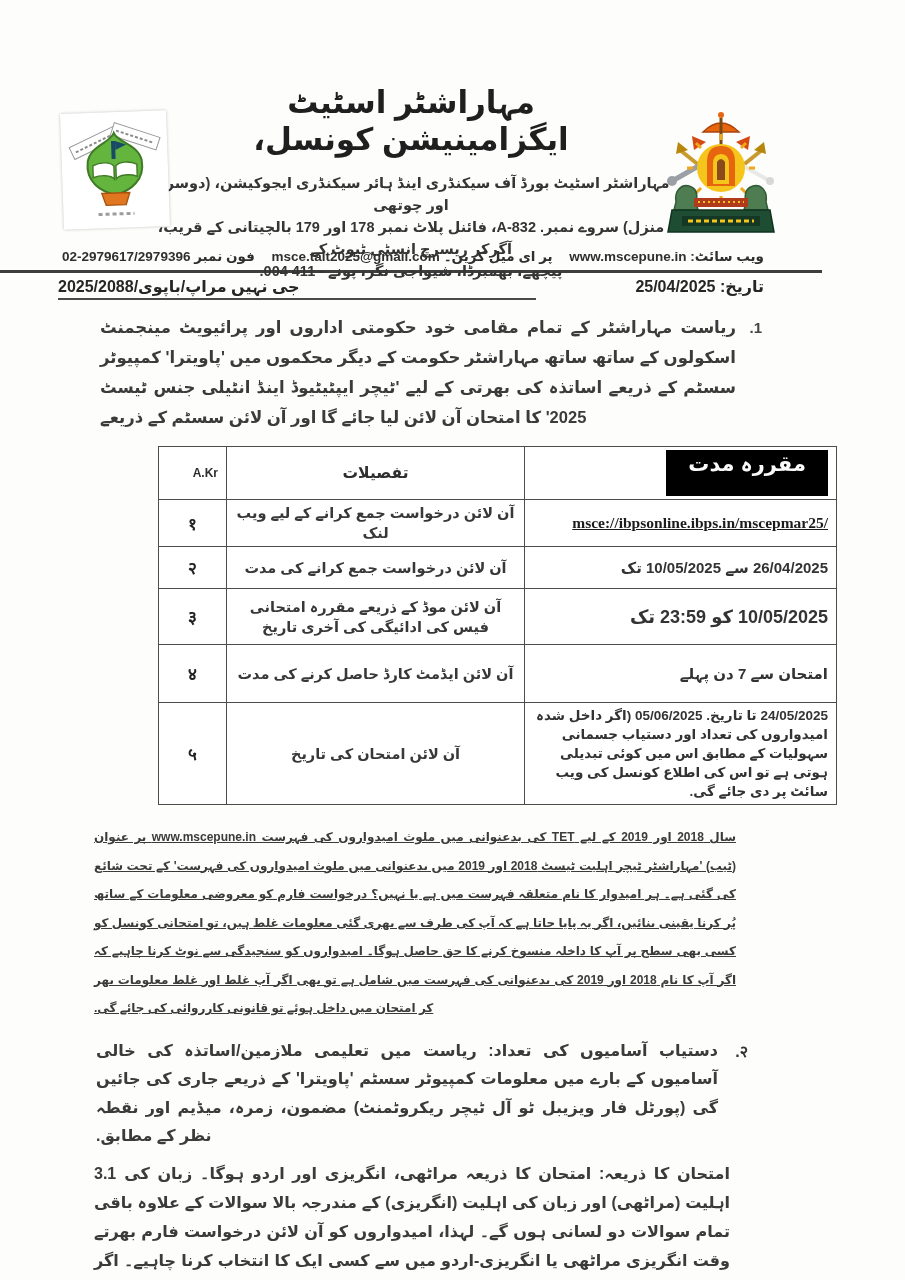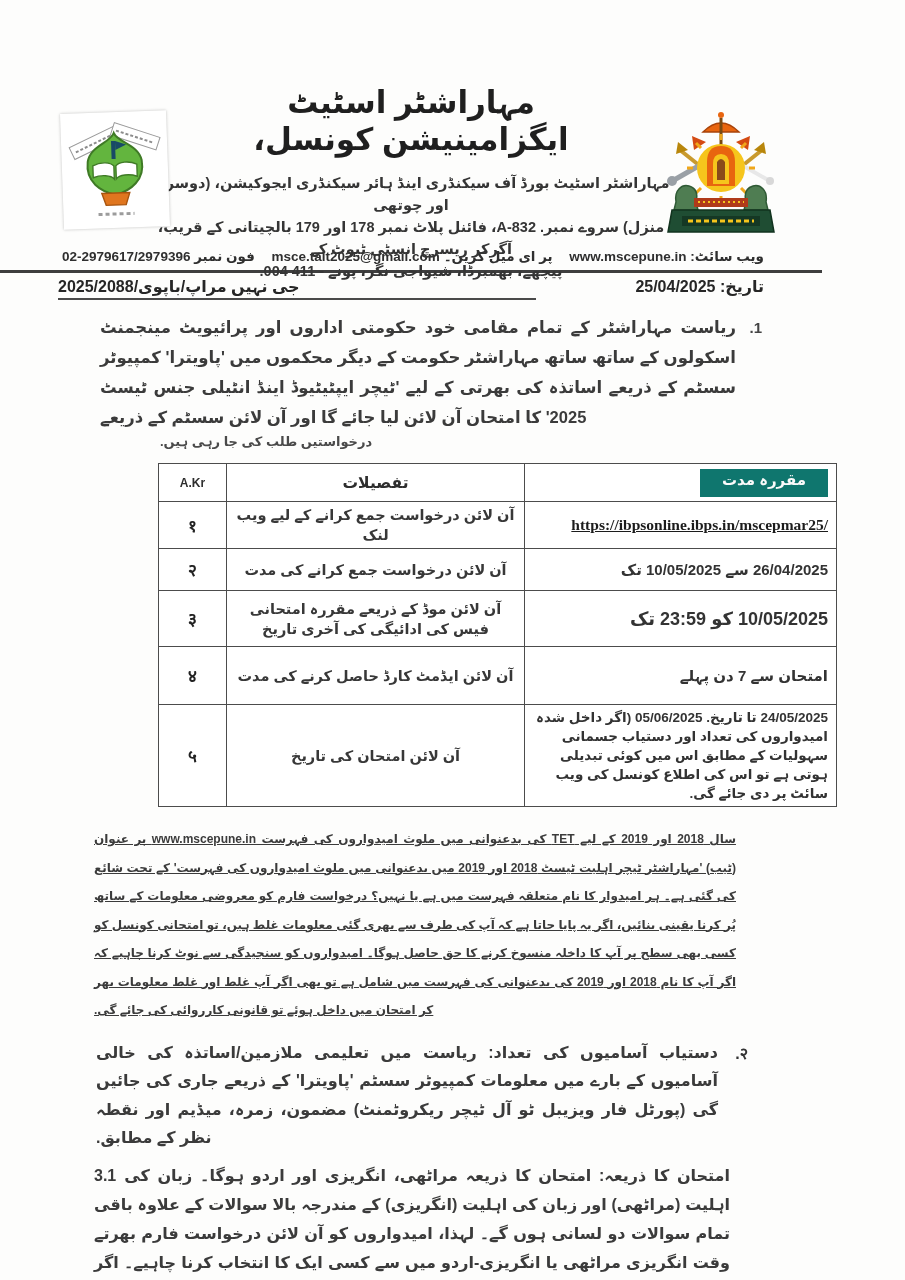--- a/index.html
+++ b/index.html
@@ -39,25 +39,25 @@
   .p1-tail{direction:rtl;text-align:left;font-size:13px;font-weight:600;color:#4a4a4a;
     margin:2px 86px 0 160px;}
 
   
   table.sched{ border-collapse:collapse; margin:14px 0 0 158px; width:678px;
     table-layout:fixed; background:#fff;}
   table.sched td,table.sched th{ border:1.6px solid #4c4c4c; vertical-align:middle;
     padding:3px 8px; box-sizing:border-box;}
   col.c1{width:68px;} col.c2{width:298px;} col.c3{width:312px;}
   th{font-weight:700;color:#2e2e2e;}
-  .th-no{font-size:12px;text-align:center;padding-right:14px;font-weight:600;}
+  .th-no{font-size:12px;text-align:right;padding-right:14px;font-weight:600;}
   .th-detail{direction:rtl;font-size:15.5px;text-align:center;}
   .th-period{direction:rtl;text-align:right;}
-  .chip{display:inline-block;background:#0f766e;color:#fafafa;font-size:15px;
-    font-weight:700;padding:2px 22px 8px 22px;}
+  .chip{display:inline-block;background:#000000;color:#fafafa;font-size:21px;
+    font-weight:700;padding:2px 22px 20px 22px;}
   td.no{text-align:center;font-size:17px;font-weight:700;color:#222;}
   td.detail{direction:rtl;text-align:center;font-size:14.5px;font-weight:700;line-height:20px;color:#383838;}
   td.val{direction:rtl;text-align:right;font-size:15px;font-weight:600;color:#333;}
   tr.hr0{height:38px;} tr.r1{height:46px;} tr.r2{height:42px;} tr.r3{height:56px;}
   tr.r4{height:58px;} tr.r5{height:100px;}
   a.weblink{font-family:"Liberation Serif","DejaVu Serif",serif;font-weight:bold;
     font-size:15.5px;color:#1c1c1c;text-decoration:underline;direction:ltr;unicode-bidi:embed;display:inline-block;}
   td.val.big b{font-size:18px;}
   td.val.small{font-size:13.5px;line-height:19px;}
 
@@ -181,40 +181,39 @@
   <div class="refrow">
     <span>تاریخ: 25/04/2025</span>
     <span>جی نہیں مراپ/باپوی/2025/2088</span>
     <span class="ref-underline"></span>
   </div>
 
   <div class="para p1">
     <span class="p1-no">1.</span>
     <span>ریاست مہاراشٹر کے تمام مقامی خود حکومتی اداروں اور پرائیویٹ مینجمنٹ اسکولوں کے ساتھ ساتھ مہاراشٹر حکومت کے دیگر محکموں میں 'پاویترا' کمپیوٹر سسٹم کے ذریعے اساتذہ کی بھرتی کے لیے 'ٹیچر ایپٹیٹیوڈ اینڈ انٹیلی جنس ٹیسٹ 2025' کا امتحان آن لائن لیا جائے گا اور آن لائن سسٹم کے ذریعے</span>
   </div>
-  <div class="p1-tail">درخواستیں طلب کی جا رہی ہیں.</div>
 
   <table class="sched">
     <colgroup>
         <col class="c1">
         <col class="c2">
         <col class="c3">
       </colgroup>
     <tbody>
         <tr class="hr0">
       <th class="th-no">A.Kr</th>
       <th class="th-detail">تفصیلات</th>
       <th class="th-period">
         <span class="chip">مقررہ مدت</span>
       </th>
     </tr>
     <tr class="r1">
       <td class="no">१</td>
       <td class="detail">آن لائن درخواست جمع کرانے کے لیے ویب لنک</td>
-      <td class="val"><a class="weblink" href="#">https://ibpsonline.ibps.in/mscepmar25/</a></td>
+      <td class="val"><a class="weblink" href="#">msce://ibpsonline.ibps.in/mscepmar25/</a></td>
     </tr>
     <tr class="r2">
       <td class="no">२</td>
       <td class="detail">آن لائن درخواست جمع کرانے کی مدت</td>
       <td class="val">26/04/2025 سے 10/05/2025 تک</td>
     </tr>
     <tr class="r3">
       <td class="no">३</td>
       <td class="detail">آن لائن موڈ کے ذریعے مقررہ امتحانی فیس کی ادائیگی کی آخری تاریخ</td>
       <td class="val big"><b>10/05/2025 کو 23:59 تک</b></td>

